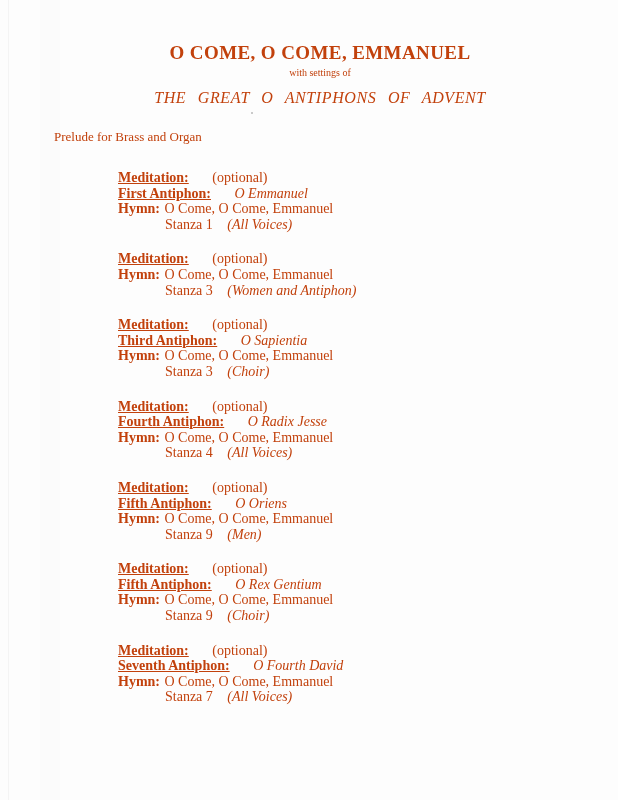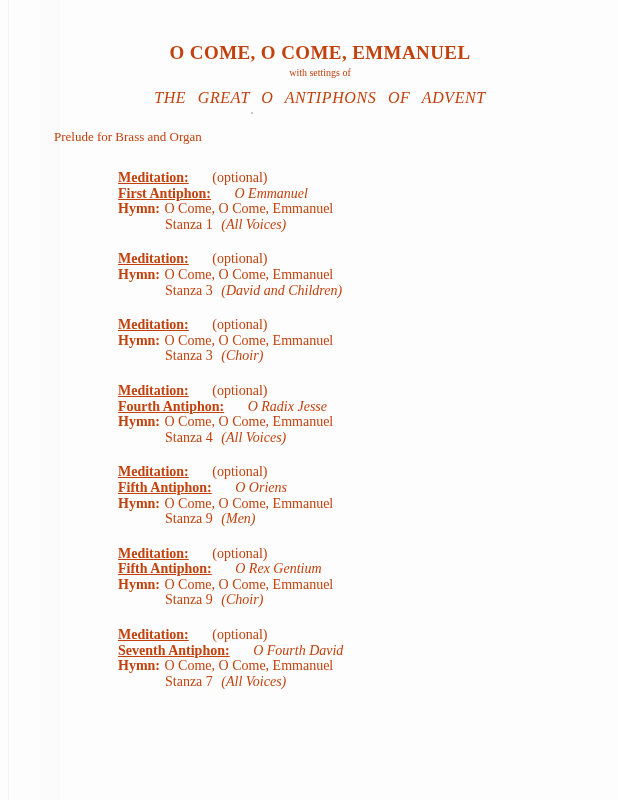--- a/index.html
+++ b/index.html
@@ -84,21 +84,21 @@
   .i { font-style: italic; }
   .val { margin-left: 20px; }
   .hymn-label {
     display: inline-block;
     width: 43px;
     font-weight: bold;
   }
   .stanza-line {
     padding-left: 47px;
   }
-  .voices { margin-left: 5px; }
+  .voices { margin-left: 11px; }
 </style>
 </head>
 <body>
 
 <div class="page">
   <div class="scan-edge"></div>
   <div class="scan-band"></div>
 
   <header class="doc-header">
     <h1 class="doc-title">O COME, O COME, EMMANUEL</h1>
@@ -134,28 +134,32 @@
       <div class="line">
         <span class="b">Meditation:</span>
         <span class="val">(optional)</span>
       </div>
       <div class="line">
         <span class="hymn-label">Hymn:</span>
         <span>O Come, O Come, Emmanuel</span>
       </div>
       <div class="line stanza-line">
         <span>Stanza 3</span>
-        <span class="i voices">(David and Children)</span>
-      </div>
-    </section>
-
-    <section class="entry">
-      <div class="line">
-        <span class="b">Meditation:</span>
-        <span class="val">(optional)</span>
+        <span class="i voices">(Women and Antiphon)</span>
+      </div>
+    </section>
+
+    <section class="entry">
+      <div class="line">
+        <span class="b">Meditation:</span>
+        <span class="val">(optional)</span>
+      </div>
+      <div class="line">
+        <span class="b">Third Antiphon:</span>
+        <span class="val i">O Sapientia</span>
       </div>
       <div class="line">
         <span class="hymn-label">Hymn:</span>
         <span>O Come, O Come, Emmanuel</span>
       </div>
       <div class="line stanza-line">
         <span>Stanza 3</span>
         <span class="i voices">(Choir)</span>
       </div>
     </section>

